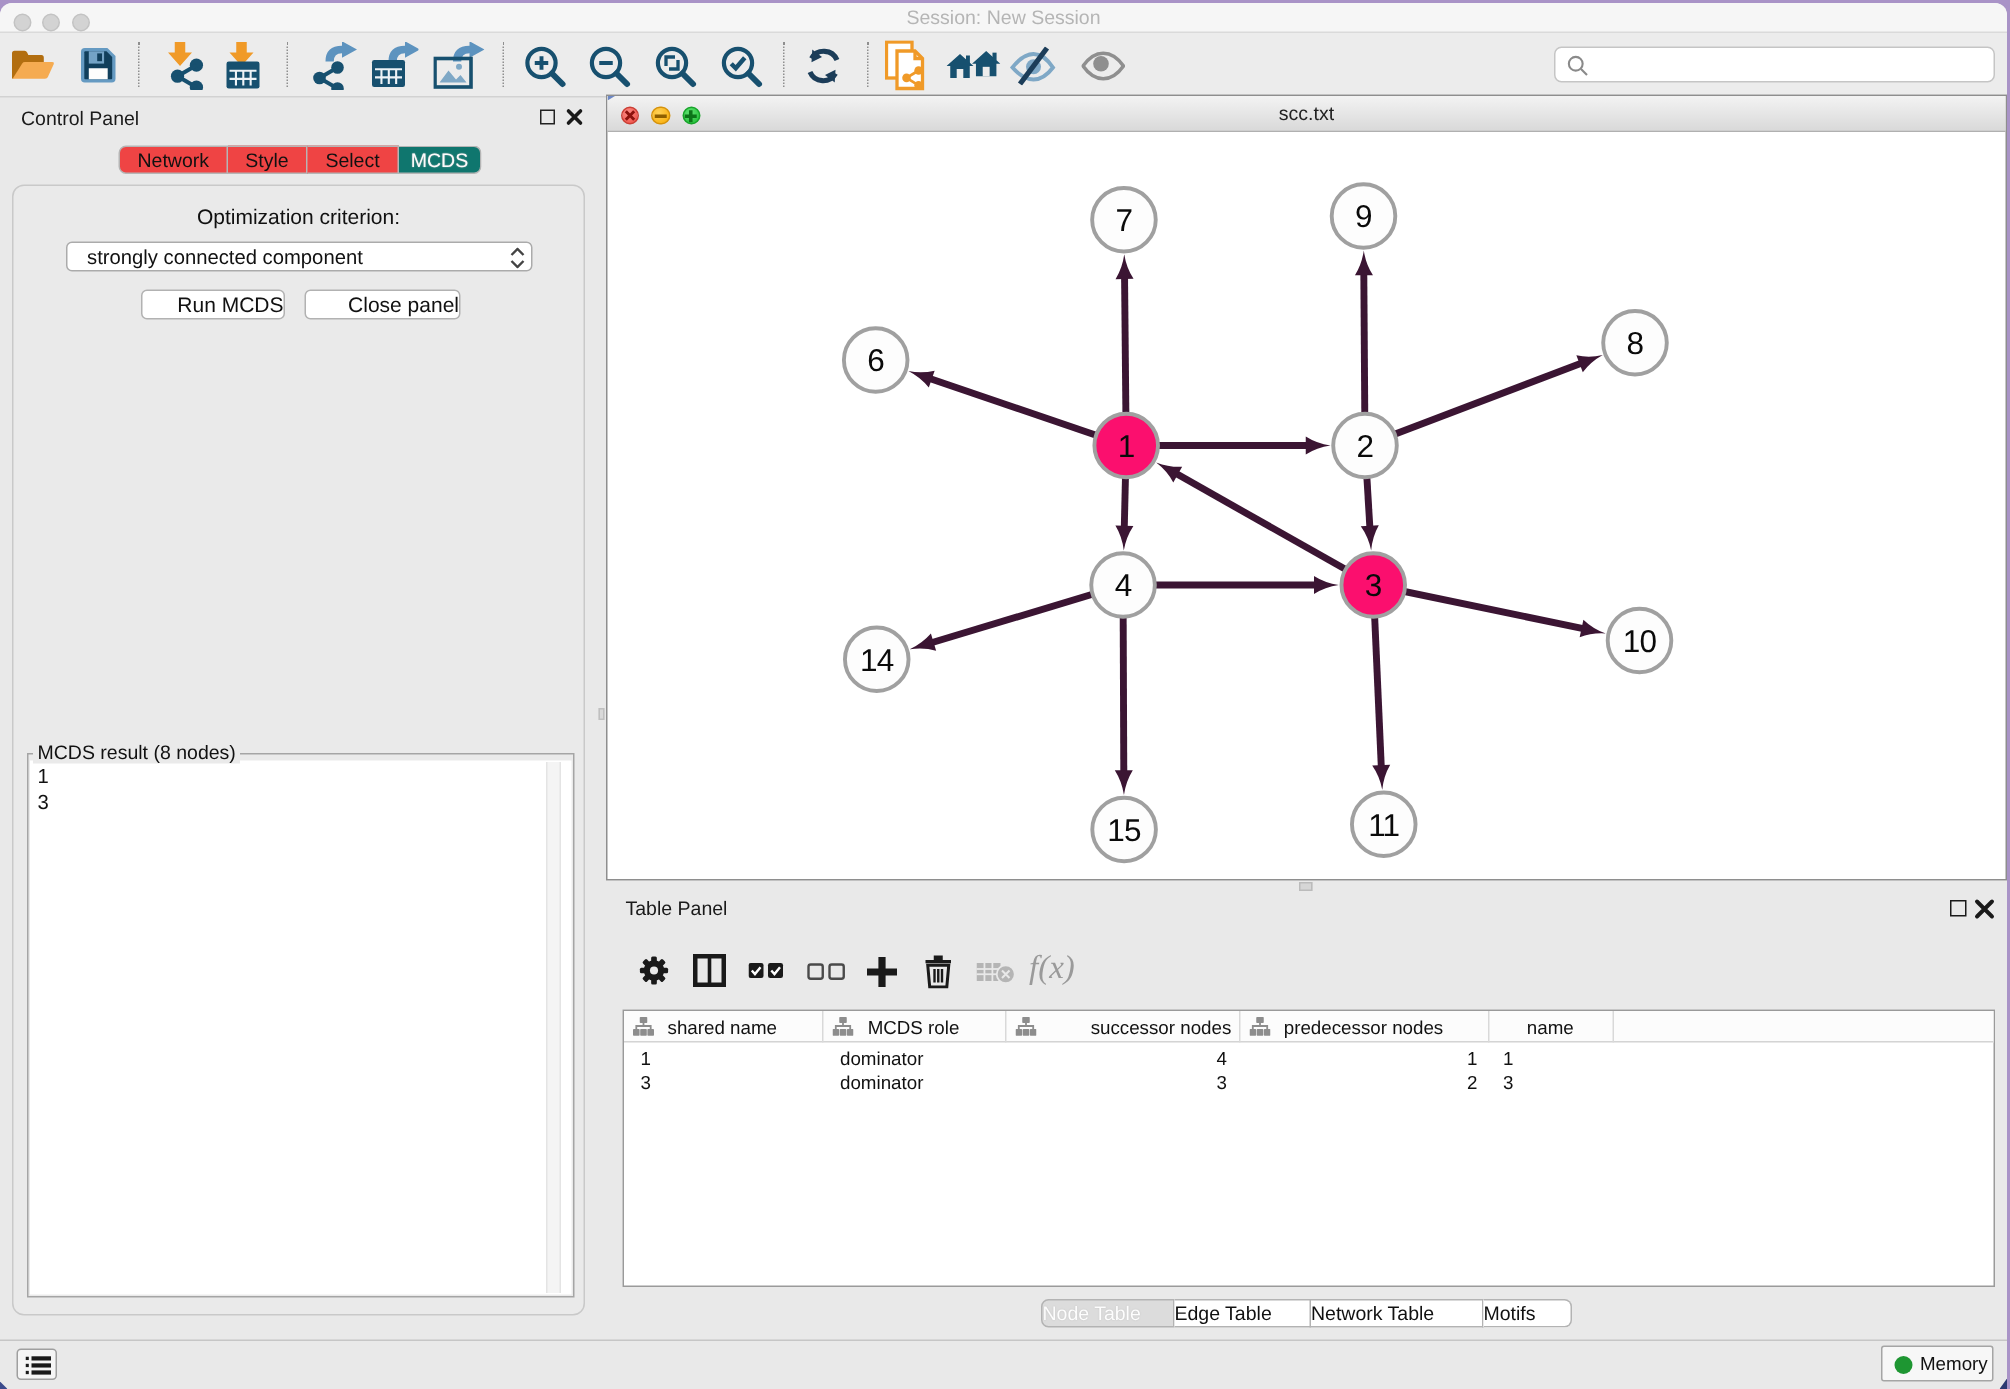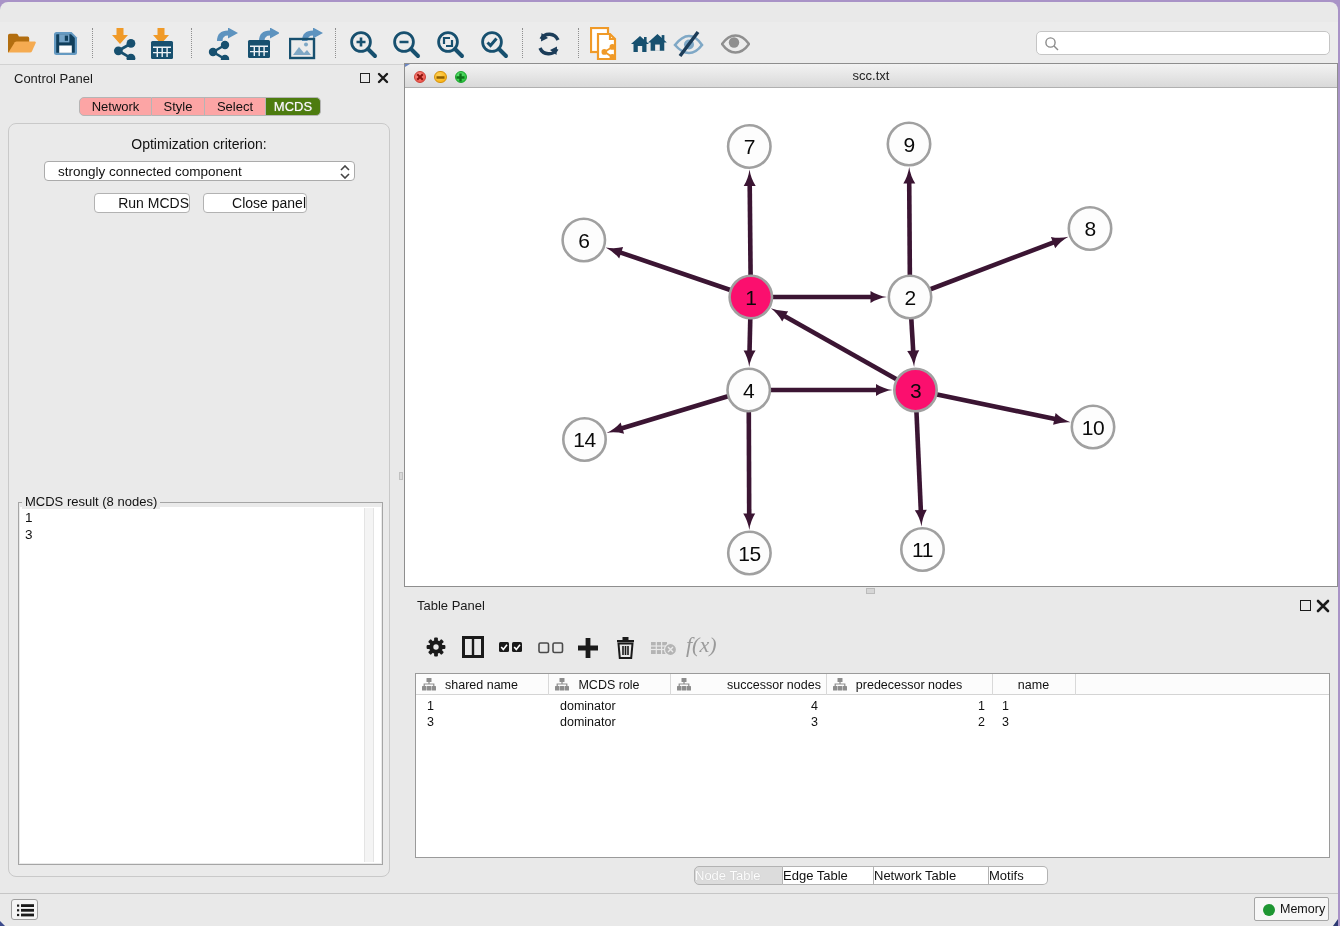--- a/index.html
+++ b/index.html
@@ -6,36 +6,42 @@
 body{background:#a993c7;font-family:"Liberation Sans",sans-serif;position:relative}
 .abs{position:absolute}
 .win{position:absolute;left:0;top:2px;width:1338px;height:924px;background:#e9e9e9;border-radius:8px 8px 0 0;overflow:hidden}
 .tbar{position:absolute;left:0;top:0;width:100%;height:20px;background:#f6f6f6;border-bottom:1px solid #dadada}
 .light{position:absolute;top:7px;width:12px;height:12px;border-radius:50%;background:#d3d3d3;border:1px solid #c3c3c3}
 .title{position:absolute;left:0;top:0;width:100%;text-align:center;line-height:20px;font-size:13px;color:#b5b5b5}
 .toolbar{position:absolute;left:0;top:20px;width:100%;height:43px;background:#ececec;border-bottom:1px solid #d2d2d2}
 .search{position:absolute;left:1036px;top:29px;width:294px;height:24px;background:#fff;border:1px solid #c5c5c5;border-radius:5px}
 .cph{font-size:13px;color:#1a1a1a}
 .tabs{position:absolute;display:flex;height:19px;font-size:13px}
-.tabs div{border:1px solid #b5b5b5;border-left:none;background:#fca5a5;color:#111;text-align:center;line-height:17px}
+.tabs div{border:1px solid #b5b5b5;border-left:none;background:#ef4444;color:#111;text-align:center;line-height:17px}
 .tabs div:first-child{border-left:1px solid #b5b5b5;border-radius:5px 0 0 5px}
 .tabs div:last-child{border-radius:0 5px 5px 0}
 .btn{position:absolute;background:#fff;border:1px solid #b2b2b2;border-radius:4px;font-size:14px;color:#111;text-align:right}
 .netwin{position:absolute;left:404px;top:63px;width:934px;height:524px;border:1px solid #8e8e8e;background:#fff}
 .nettbar{position:absolute;left:0;top:0;width:100%;height:24px;background:linear-gradient(#f3f3f3,#d9d9d9);border-bottom:1px solid #b0b0b0}
 .tl{position:absolute;top:6.5px;width:12.5px;height:12.5px;border-radius:50%;box-sizing:border-box}
 .cell{position:absolute;font-size:12.5px;color:#111;white-space:nowrap}
 .hdr{position:absolute;font-size:12.5px;color:#111;text-align:center}
 .sepv{position:absolute;width:1px;background:#d9d9d9}
 .btabs{position:absolute;display:flex;height:19px;font-size:13px}
 .btabs div{border:1px solid #b3b3b3;border-left:none;background:#fff;color:#111;text-align:left;line-height:17px}
 .btabs div:first-child{border-left:1px solid #b3b3b3;border-radius:5px 0 0 5px;background:#dcdcdc;color:#fdfdfd;text-shadow:0 0 1px #bbb}
 .btabs div:last-child{border-radius:0 5px 5px 0}
 </style></head><body>
 <div class="win">
+    <div class="tbar">
+      <div class="light" style="left:9px"></div>
+      <div class="light" style="left:28px"></div>
+      <div class="light" style="left:48px"></div>
+      <div class="title">Session: New Session</div>
+    </div>
     <div class="toolbar"></div>
     <div style="position:absolute;left:0;top:-2px">
       <svg style="position:absolute;left:8px;top:33px" width="29" height="21" viewBox="0 0 29 21">
         <path d="M0 19.5 L0 2.5 Q0 0.8 1.7 0.8 L8.3 0.8 Q9.6 0.8 10.1 2 L10.9 3.6 L19.6 3.6 Q21.2 3.6 21.2 5.3 L21.2 12 Z" fill="#b26e10"></path>
         <path d="M0.4 19.5 L6.8 9.3 Q7.4 8.4 8.6 8.4 L26.8 8.4 Q28.4 8.4 27.7 10 L23.9 18.4 Q23.4 19.5 22 19.5 Z" fill="#f5ab51"></path>
       </svg>
       <svg style="position:absolute;left:53px;top:31px" width="25" height="25" viewBox="0 0 25 25">
         <path d="M1 3.5 Q1 1 3.5 1 L18.6 1 L24 6.4 L24 21.5 Q24 24 21.5 24 L3.5 24 Q1 24 1 21.5 Z" fill="#659ac2"></path>
         <path d="M3.2 3.8 Q3.2 3.2 3.8 3.2 L18 3.2 L21.8 7 L21.8 21.2 Q21.8 21.8 21.2 21.8 L3.8 21.8 Q3.2 21.8 3.2 21.2 Z" fill="#113f5c"></path>
         <rect x="6.2" y="3.2" width="10.2" height="8.2" fill="#74a3c6"></rect>
@@ -182,21 +188,21 @@
     </div>
     <div class="abs cph" style="left:14px;top:69px">Control Panel</div>
     <div class="abs" style="left:360px;top:71px;width:10px;height:10px;border:1.5px solid #222"></div>
     <svg class="abs" style="left:377px;top:70px" width="12" height="12" viewBox="0 0 12 12">
       <path d="M2 2 L10 10 M10 2 L2 10" stroke="#1a1a1a" stroke-width="2.4" stroke-linecap="round"></path>
     </svg>
     <div class="tabs" style="left:79px;top:95px">
       <div style="width:73px">Network</div>
       <div style="width:53px">Style</div>
       <div style="width:61px">Select</div>
-      <div style="width:55px;background:#4d7c0f;color:#fbfbfb;text-shadow:0 0 1px #bbb">MCDS</div>
+      <div style="width:55px;background:#0f766e;color:#fbfbfb;text-shadow:0 0 1px #bbb">MCDS</div>
     </div>
     <div class="abs" style="left:8px;top:121px;width:382px;height:754px;border:1px solid #c9c9c9;border-radius:8px;background:#eaeaea"></div>
     <div class="abs" style="left:44px;top:159px;width:311px;height:20px;background:#fff;border:1px solid #ababab;border-radius:4px">
       <div style="position:absolute;left:13px;top:0;line-height:19px;font-size:13.5px;color:#111">strongly connected component</div>
       <svg style="position:absolute;right:3px;top:3px" width="12" height="14" viewBox="0 0 12 14">
         <path d="M2 5 L6 1 L10 5 M2 9 L6 13 L10 9" fill="none" stroke="#444" stroke-width="1.6"></path>
       </svg>
     </div>
     <div class="abs" style="left:0px;top:134px;width:398px;text-align:center;font-size:14px;color:#111">Optimization criterion:</div>
     <div class="btn" style="left:94px;top:191px;width:96px;height:20px;line-height:18px">Run MCDS</div>

